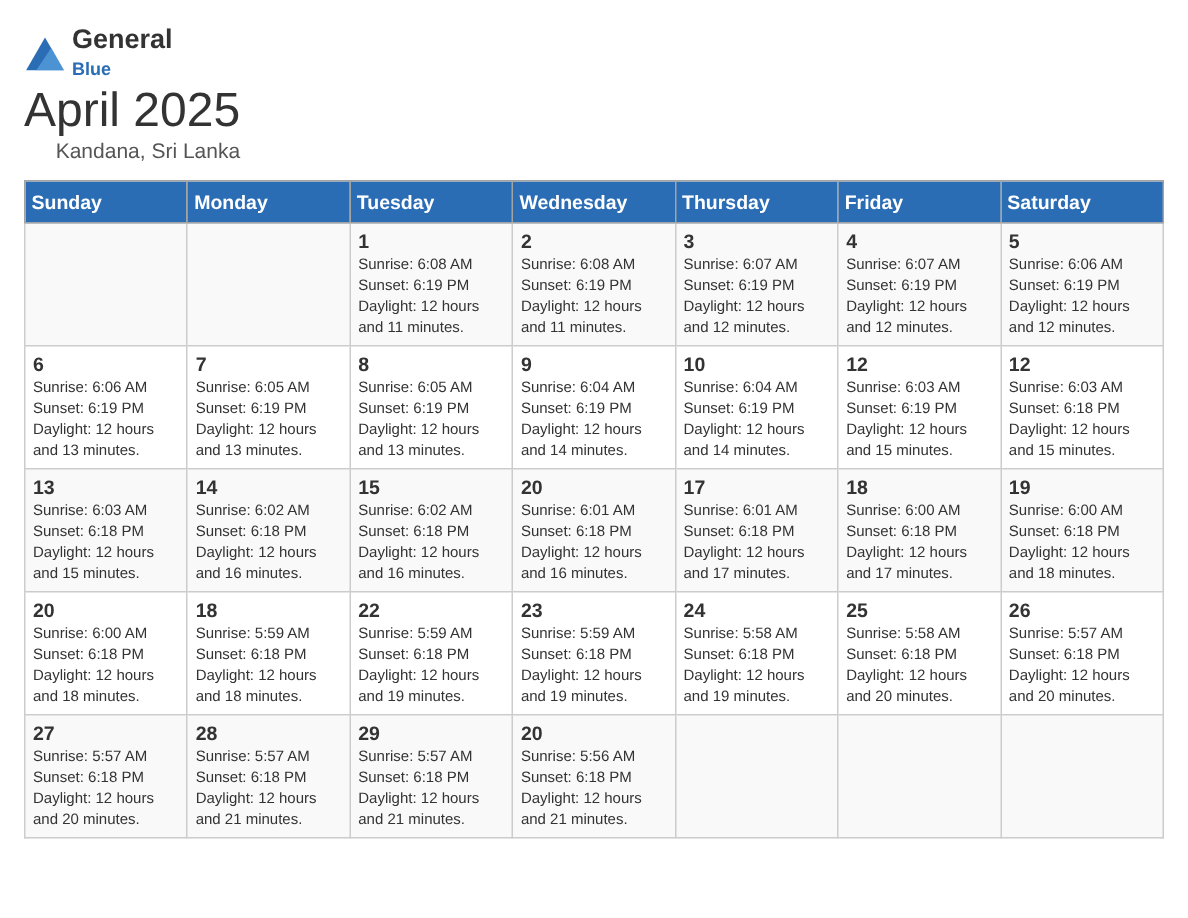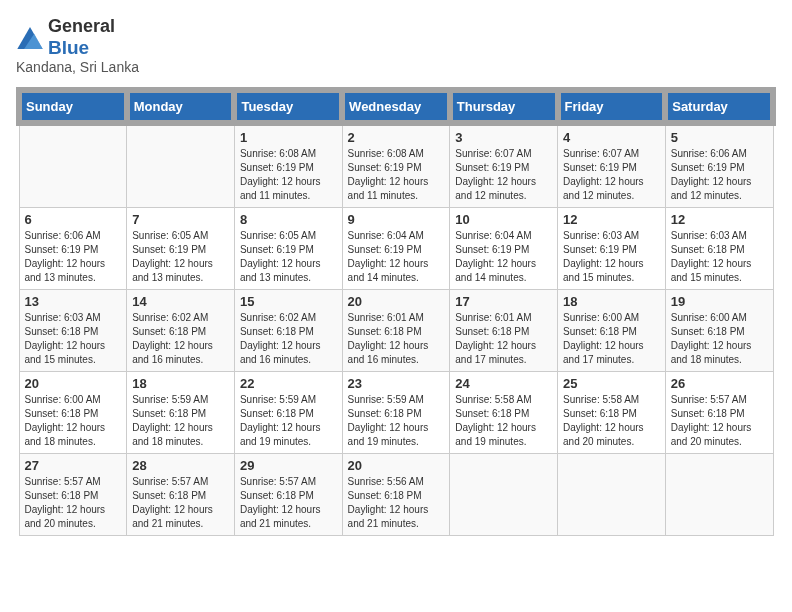--- a/index.html
+++ b/index.html
@@ -21,21 +21,21 @@
       display: flex;
       align-items: center;
       gap: 4px;
     }
     .logo-text-general {
       font-size: 18px;
       font-weight: bold;
       color: #333;
     }
     .logo-text-blue {
-      font-size: 19px;
+      font-size: 12px;
       font-weight: bold;
       color: #2a6db5;
     }
     .logo-icon {
       width: 28px;
       height: 22px;
       position: relative;
     }
     .title-area {
       text-align: right;
@@ -53,21 +53,21 @@
       width: 100%;
       border-collapse: collapse;
       table-layout: fixed;
     }
     thead tr th {
       background-color: #2a6db5;
       color: #fff;
       padding: 6px 4px;
       font-size: 13px;
       text-align: left;
-      border: 6px solid #a3a3a3;
+      border: 1px solid #a3a3a3;
     }
     tbody tr td {
       border: 1px solid #ccc;
       vertical-align: top;
       padding: 4px 5px;
       font-size: 10.5px;
       color: #333;
       height: 80px;
     }
     .day-number {
@@ -99,20 +99,21 @@
     <svg class="logo-icon" width="30" height="26" viewBox="0 0 30 26">
       <polygon points="0,26 15,0 30,26" fill="#2a6db5"></polygon>
       <polygon points="8,26 20,8 30,26" fill="#5ba4e0" opacity="0.7"></polygon>
     </svg>
     <div>
       <span class="logo-text-general">General</span><br>
       <span class="logo-text-blue">Blue</span>
     </div>
   </div>
   <div class="title-area">
+    <div class="calendar-title">April 2025</div>
     <div class="calendar-subtitle">Kandana, Sri Lanka</div>
   </div>
 </div>
 
 <table>
   <thead>
     <tr>
     <th>Sunday</th>
         <th>Monday</th>
         <th>Tuesday</th>

